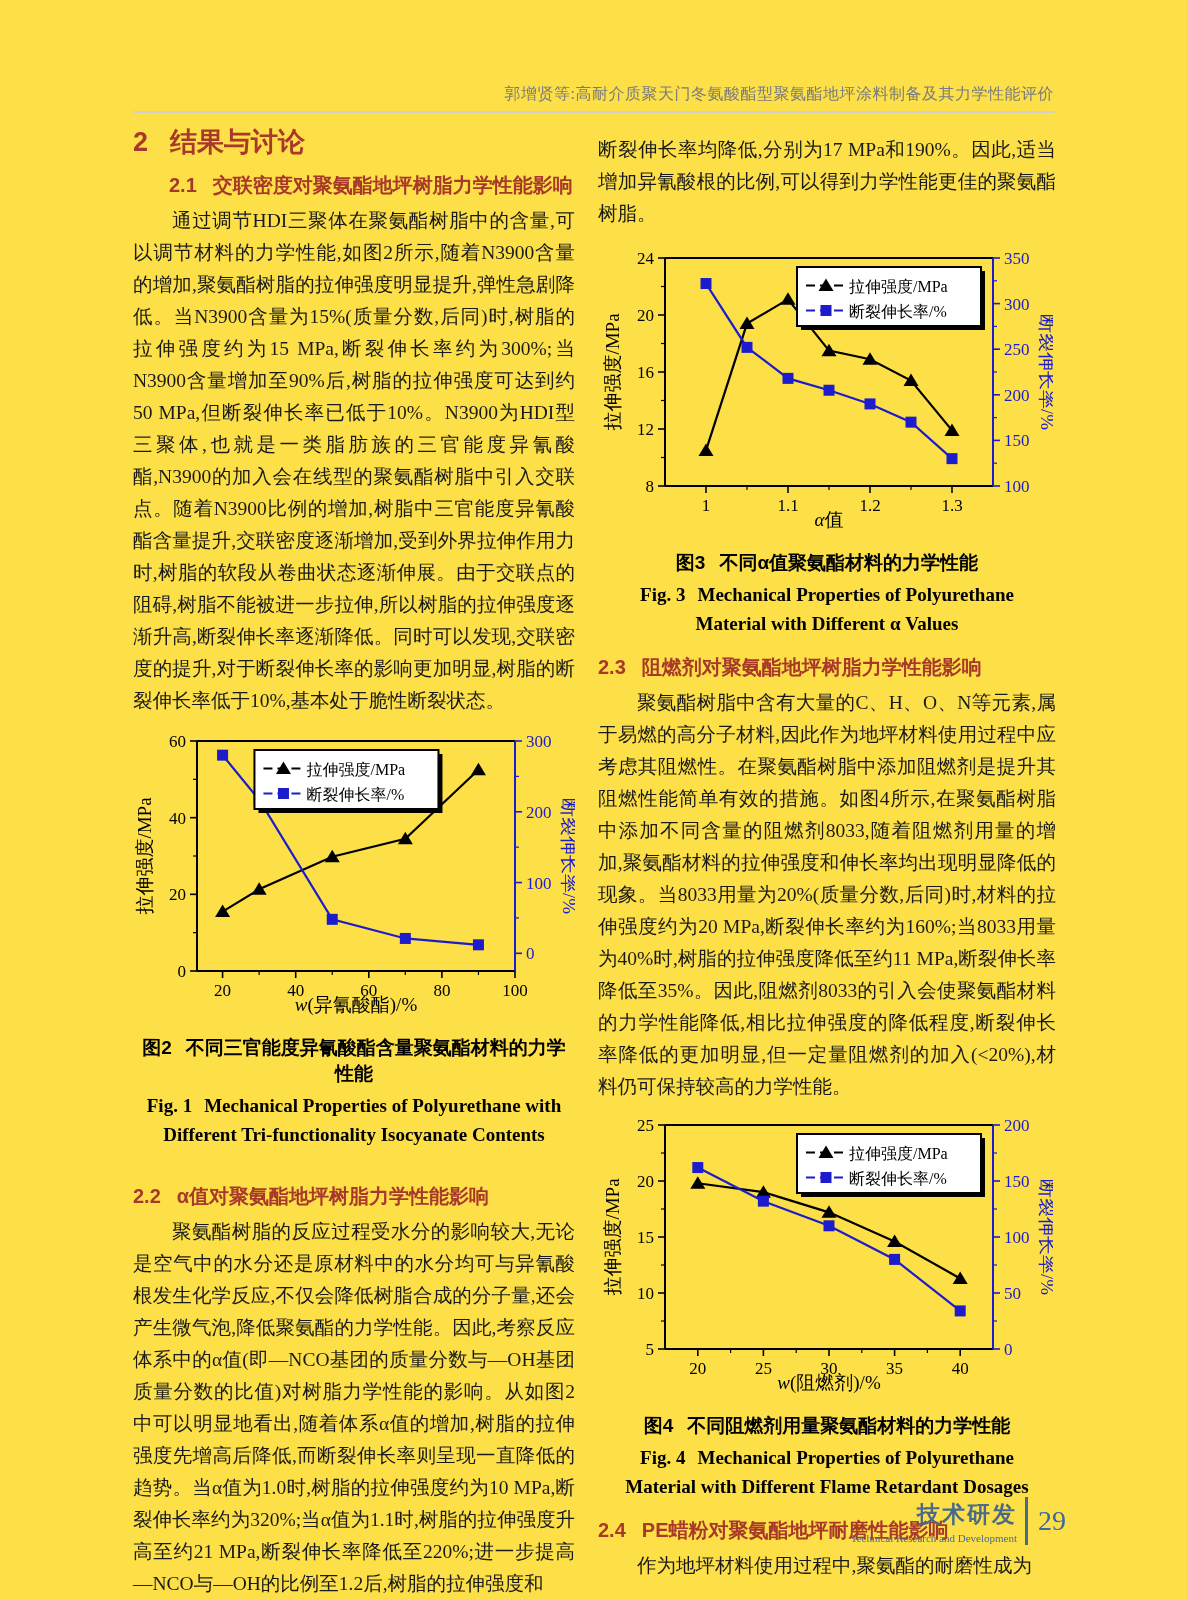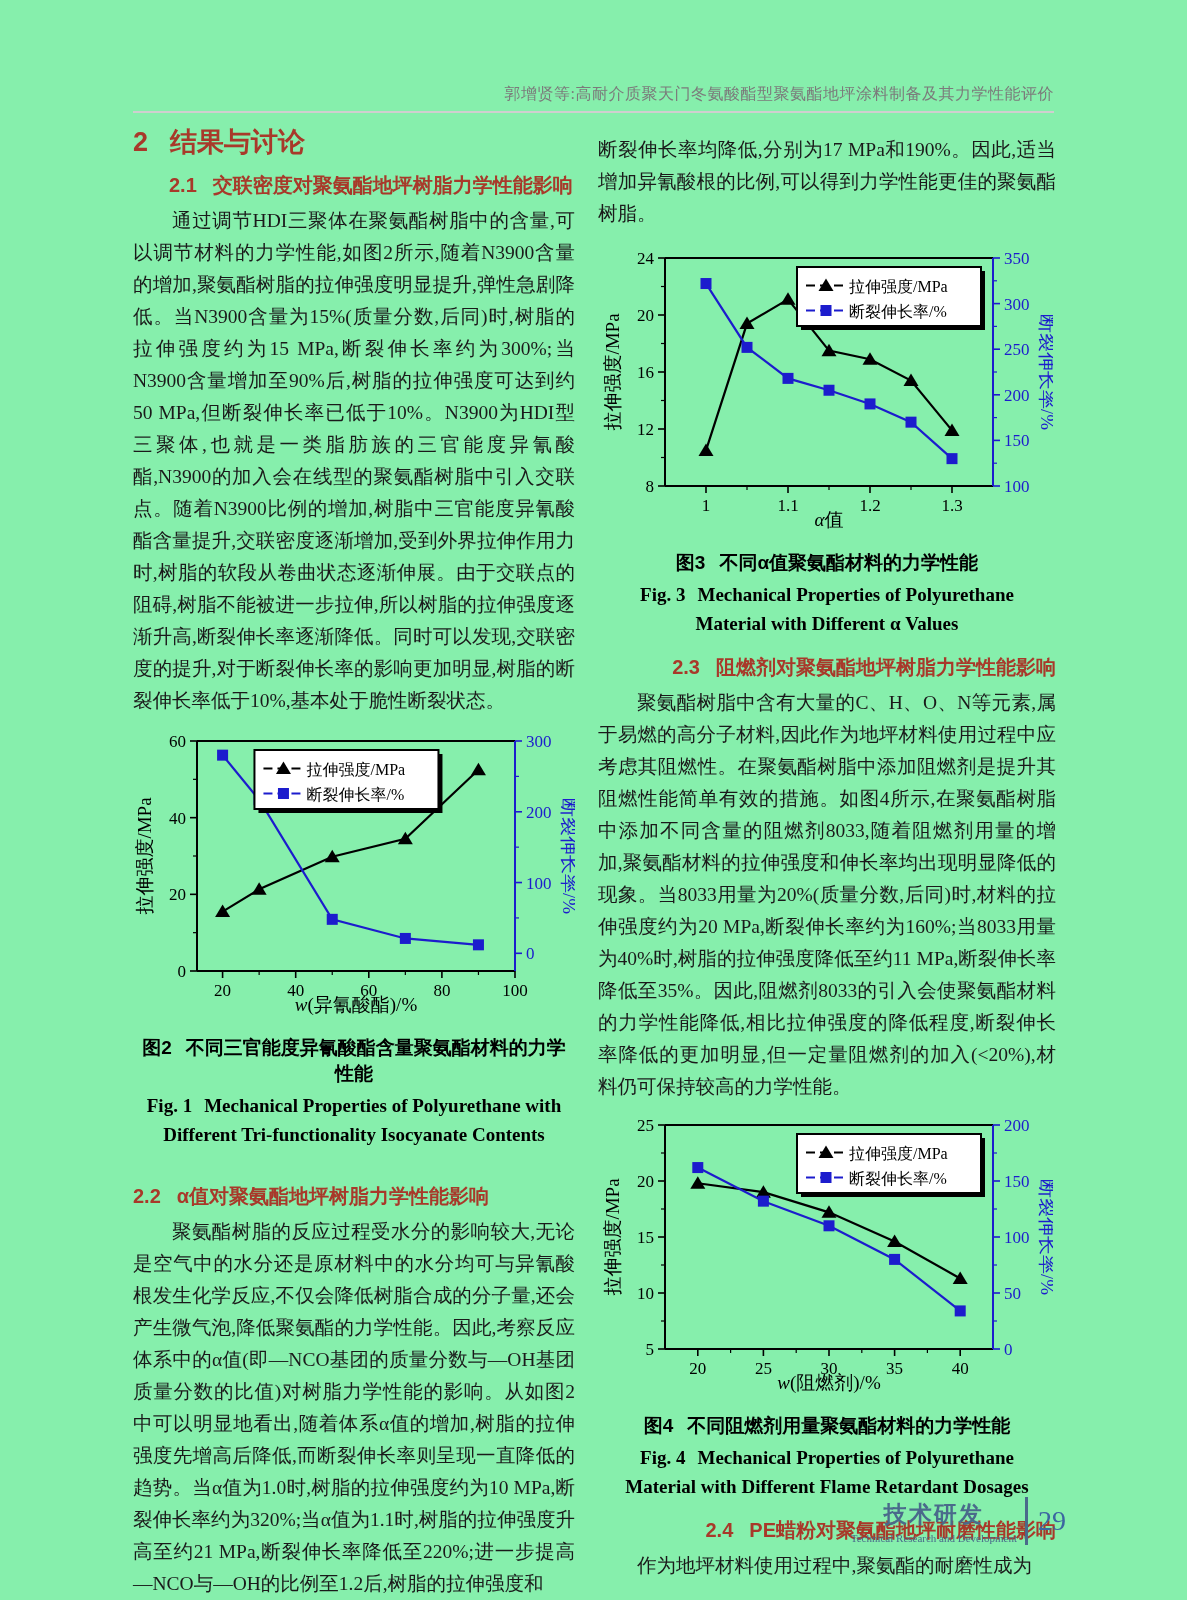--- a/index.html
+++ b/index.html
@@ -1,41 +1,41 @@
 <!DOCTYPE html>
 <html><head>
 <meta charset="utf-8">
 <style>
   html,body{margin:0;padding:0;background:#e8e8e8;}
-  .page{position:relative;width:1187px;height:1600px;background:#86efac;margin:0 auto;
+  .page{position:relative;width:1187px;height:1600px;background:#fde047;margin:0 auto;
         font-family:"Liberation Serif","DejaVu Serif",serif;color:#1a1a1a;overflow:hidden;}
   .running-head{position:absolute;top:84px;left:133px;width:921px;text-align:right;
         font-size:16px;color:#7b7b7b;letter-spacing:0.5px;}
   .head-rule{position:absolute;top:111px;left:133px;width:921px;border-top:2px solid #cfcfcf;}
   .col{position:absolute;top:118px;}
   .col-left{left:133px;width:442px;}
   .col-right{left:598px;width:458px;}
   h2.sec{font-family:"Liberation Sans","DejaVu Sans",sans-serif;font-weight:bold;
         font-size:27px;margin:6px 0 5px 0;}
   h2.sec .num{margin-right:22px;}
   h3.subsec{font-family:"Liberation Sans","DejaVu Sans",sans-serif;font-weight:bold;
         font-size:20px;margin:12px 0 0 0;}
   h3.subsec .num{margin-right:16px;}
   h3.mt-lg{margin-top:34px;}
-  h3.mt-md{margin-top:16px;text-align:right;}
+  h3.mt-md{margin-top:16px;}
   p.body{font-size:19.5px;line-height:32px;text-align:justify;margin:6px 0 0 0;}
   p.indent{text-indent:2em;}
   figure{margin:10px 0 0 0;text-align:center;}
   .cap-cn{margin-top:12px;font-family:"Liberation Sans","DejaVu Sans",sans-serif;
         font-weight:bold;font-size:19px;color:#000;}
   .cap-cn .figno{margin-right:14px;}
   .cap-en{margin-top:4px;font-weight:bold;font-size:19px;line-height:29px;padding:0 6px;color:#000;}
   .cap-en .figno{margin-right:12px;}
   .footer{position:absolute;top:1497px;right:121px;display:flex;align-items:center;}
-  .footer-text{text-align:center;color:#4a6a8b;margin-left:40px;}
+  .footer-text{text-align:right;color:#4a6a8b;margin-left:40px;}
   .footer-cn{font-family:"Liberation Sans","DejaVu Sans",sans-serif;font-weight:bold;
         font-size:23px;letter-spacing:2px;}
   .footer-en{font-size:11px;font-weight:normal;margin-top:2px;}
   .footer-sep{width:3px;height:48px;background:#4a6a8b;margin:0 10px 0 8px;}
   .footer-page{font-size:28px;color:#3c66a0;}
   svg text{font-family:"Liberation Serif","DejaVu Serif",serif;}
 </style>
 </head>
 <body>
 

